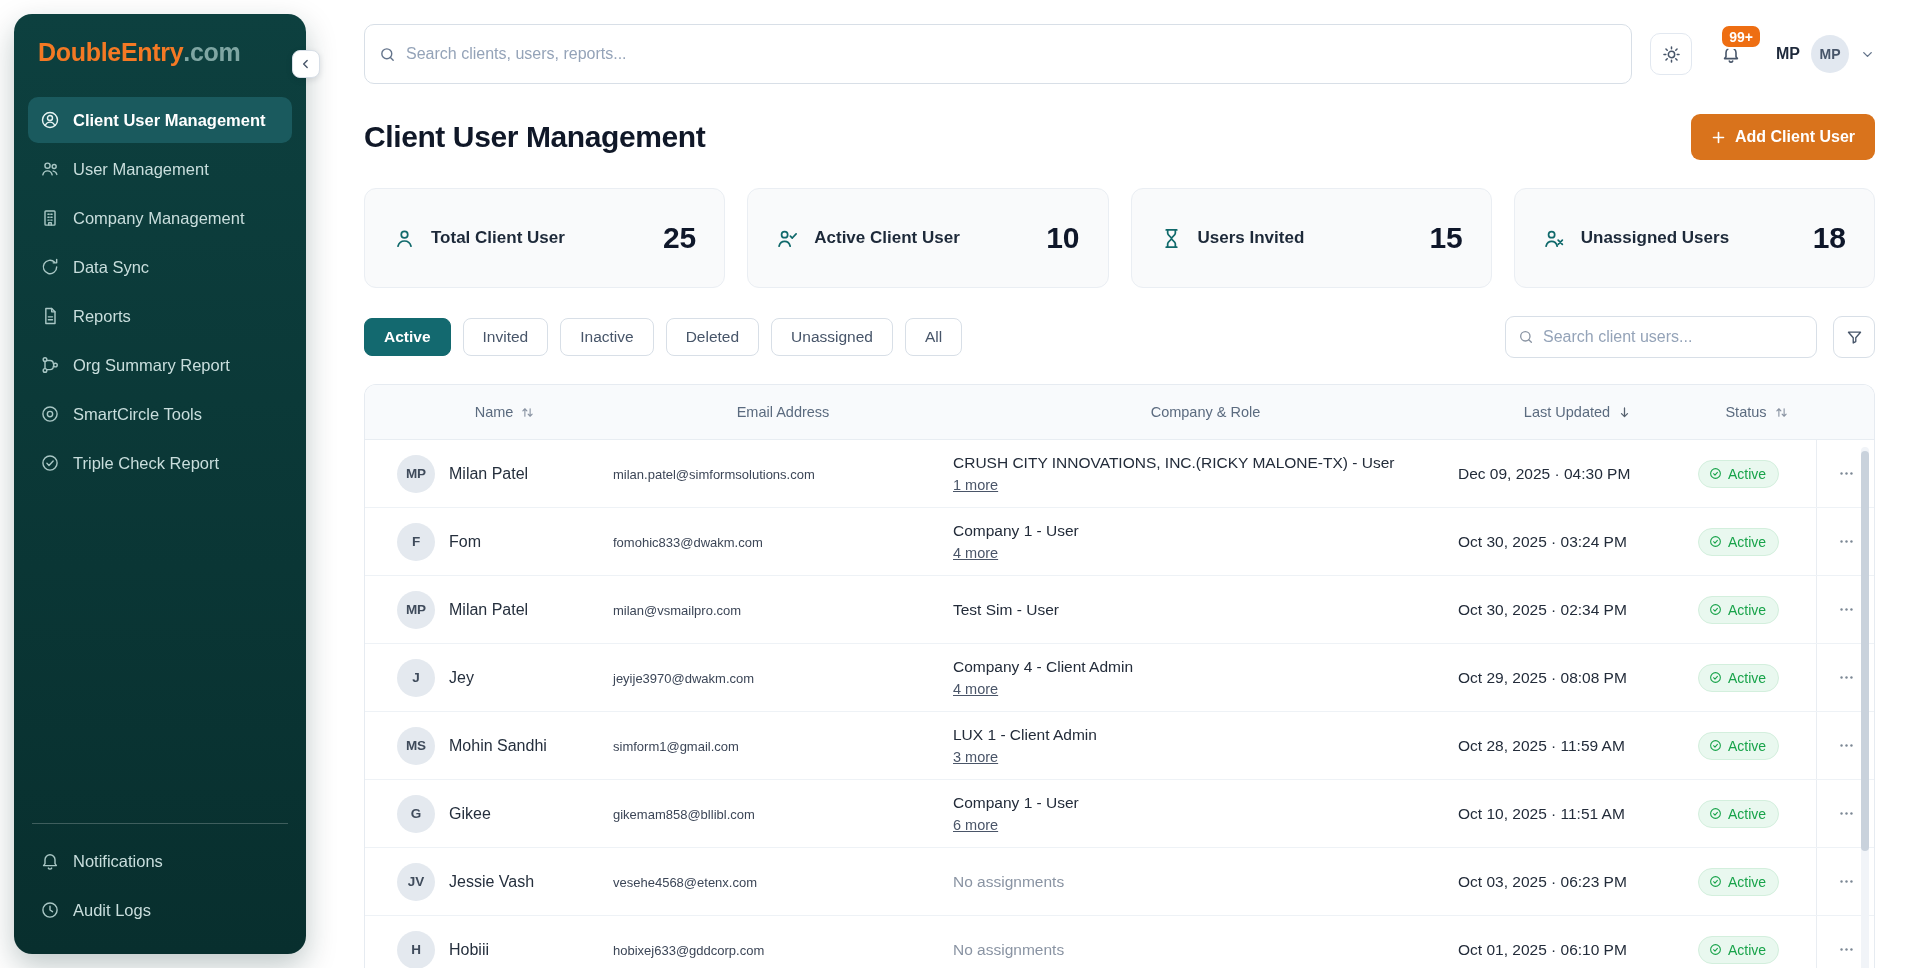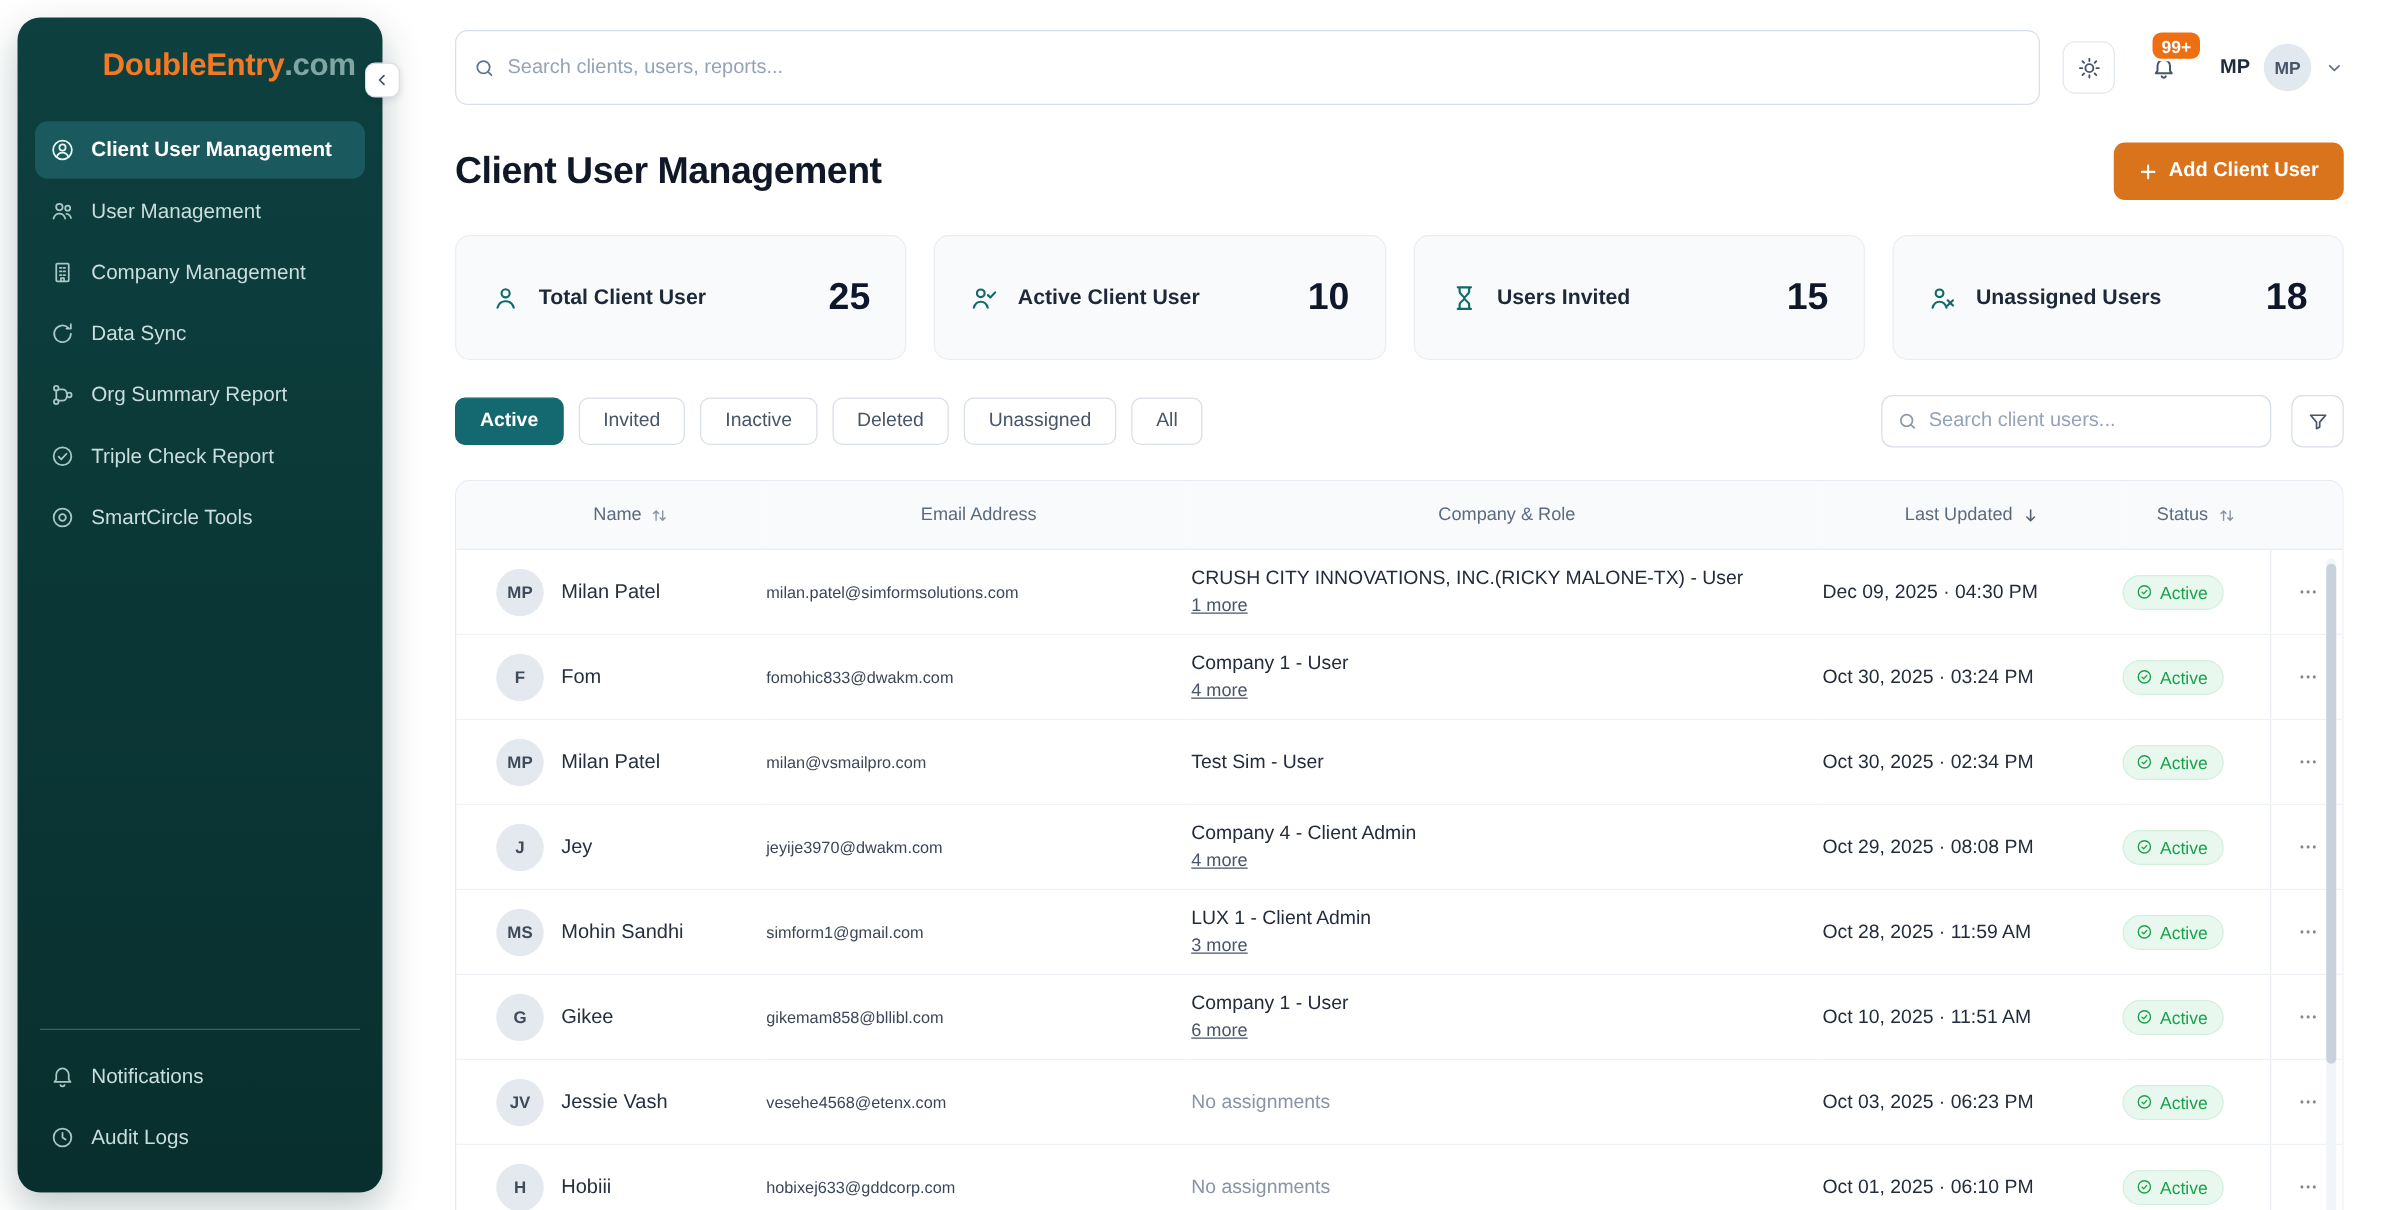--- a/index.html
+++ b/index.html
@@ -17,21 +17,21 @@
     position:relative;
     width:292px; height:calc(100% - 28px);
     margin:14px; flex:none;
     background:linear-gradient(180deg,#0d403f,#082f2e);
     border-radius:18px;
     padding:22px 14px 18px 14px;
     display:flex; flex-direction:column;
     box-shadow:0 12px 30px rgba(3,40,40,.25);
   }
   .logo { font-size:25px; font-weight:700; padding:2px 10px 0 10px; margin-bottom:30px; letter-spacing:-.3px; cursor:pointer;}
-  .logo .p1{ color:#f47924;margin-left:44px; }
+  .logo .p1{ color:#f47924; }
   .logo .p2{ color:#7fa6a3; font-weight:600; }
   .collapse-btn{
     position:absolute; right:-14px; top:36px;
     width:28px; height:28px; border-radius:8px;
     background:#fff; border:1px solid #d8dfe7;
     display:flex; align-items:center; justify-content:center;
     box-shadow:0 2px 6px rgba(15,23,42,.12); cursor:pointer;
     color:#475569;
   }
   .nav-item{
@@ -223,45 +223,55 @@
       <svg width="20" height="20" viewBox="0 0 24 24" fill="none" stroke="currentColor" stroke-width="1.7" stroke-linecap="round" stroke-linejoin="round">
           <path d="M20 12a8 8 0 1 1-2.4-5.7"></path>
           <polyline points="20 2.8 20 7 15.8 7"></polyline>
         </svg>
     </span>
     <span class="nav-label">Data Sync</span>
   </div>
   <div class="nav-item">
     <span class="nav-icon">
       <svg width="20" height="20" viewBox="0 0 24 24" fill="none" stroke="currentColor" stroke-width="1.7" stroke-linecap="round" stroke-linejoin="round">
+          <path d="M7 3h7l4 4v14H7z"></path>
+          <path d="M14 3v4h4"></path>
+          <path d="M10 13h5M10 16.5h5"></path>
+        </svg>
+    </span>
+    <span class="nav-label">Reports</span>
+  </div>
+  <div class="nav-item">
+    <span class="nav-icon">
+      <svg width="20" height="20" viewBox="0 0 24 24" fill="none" stroke="currentColor" stroke-width="1.7" stroke-linecap="round" stroke-linejoin="round">
           <circle cx="6" cy="5.5" r="2.2"></circle>
           <circle cx="6" cy="18.5" r="2.2"></circle>
           <circle cx="18.5" cy="12" r="2.2"></circle>
           <path d="M6 7.7v8.6M8 6.5h4a4 4 0 0 1 4 4M8 17.5h4a4 4 0 0 0 4-4"></path>
         </svg>
     </span>
     <span class="nav-label">Org Summary Report</span>
   </div>
   <div class="nav-item">
     <span class="nav-icon">
       <svg width="20" height="20" viewBox="0 0 24 24" fill="none" stroke="currentColor" stroke-width="1.7" stroke-linecap="round" stroke-linejoin="round">
           <circle cx="12" cy="12" r="8.5"></circle>
+          <circle cx="12" cy="12" r="3.2"></circle>
+        </svg>
+    </span>
+    <span class="nav-label">SmartCircle Tools</span>
+  </div>
+  <div class="nav-item">
+    <span class="nav-icon">
+      <svg width="20" height="20" viewBox="0 0 24 24" fill="none" stroke="currentColor" stroke-width="1.7" stroke-linecap="round" stroke-linejoin="round">
+          <circle cx="12" cy="12" r="8.5"></circle>
           <polyline points="8.3 12.4 10.8 14.9 15.8 9.6"></polyline>
         </svg>
     </span>
     <span class="nav-label">Triple Check Report</span>
-  </div>
-  <div class="nav-item">
-    <span class="nav-icon">
-      <svg width="20" height="20" viewBox="0 0 24 24" fill="none" stroke="currentColor" stroke-width="1.7" stroke-linecap="round" stroke-linejoin="round">
-          <circle cx="12" cy="12" r="8.5"></circle>
-          <circle cx="12" cy="12" r="3.2"></circle>
-        </svg>
-    </span>
-    <span class="nav-label">SmartCircle Tools</span>
   </div>
 
   <div class="nav-spacer"></div>
   <div class="nav-divider"></div>
 
   <div class="nav-item">
     <span class="nav-icon">
       <svg width="20" height="20" viewBox="0 0 24 24" fill="none" stroke="currentColor" stroke-width="1.7" stroke-linecap="round" stroke-linejoin="round">
           <path d="M18 15.2v-4.7a6 6 0 1 0-12 0v4.7l-1.7 2.3h15.4z"></path>
           <path d="M10 20.5a2.2 2.2 0 0 0 4 0"></path>

